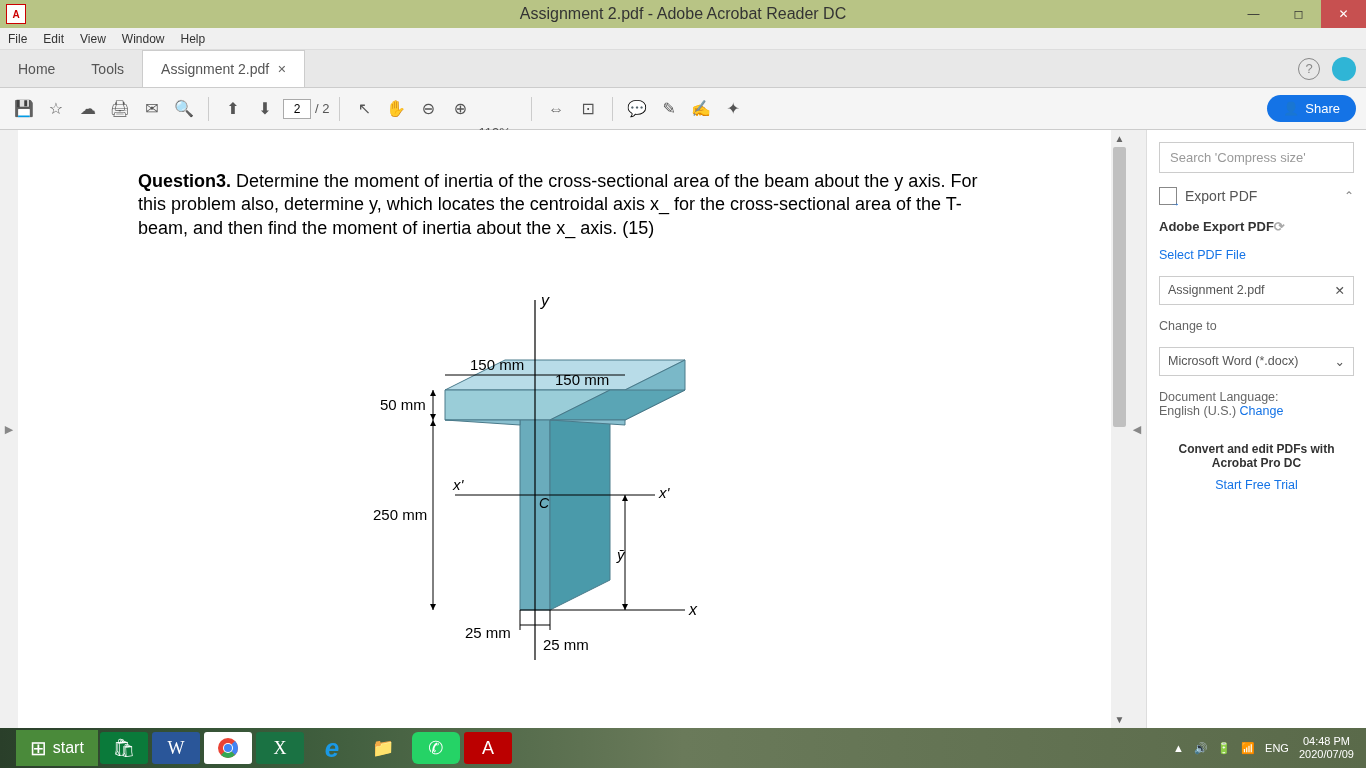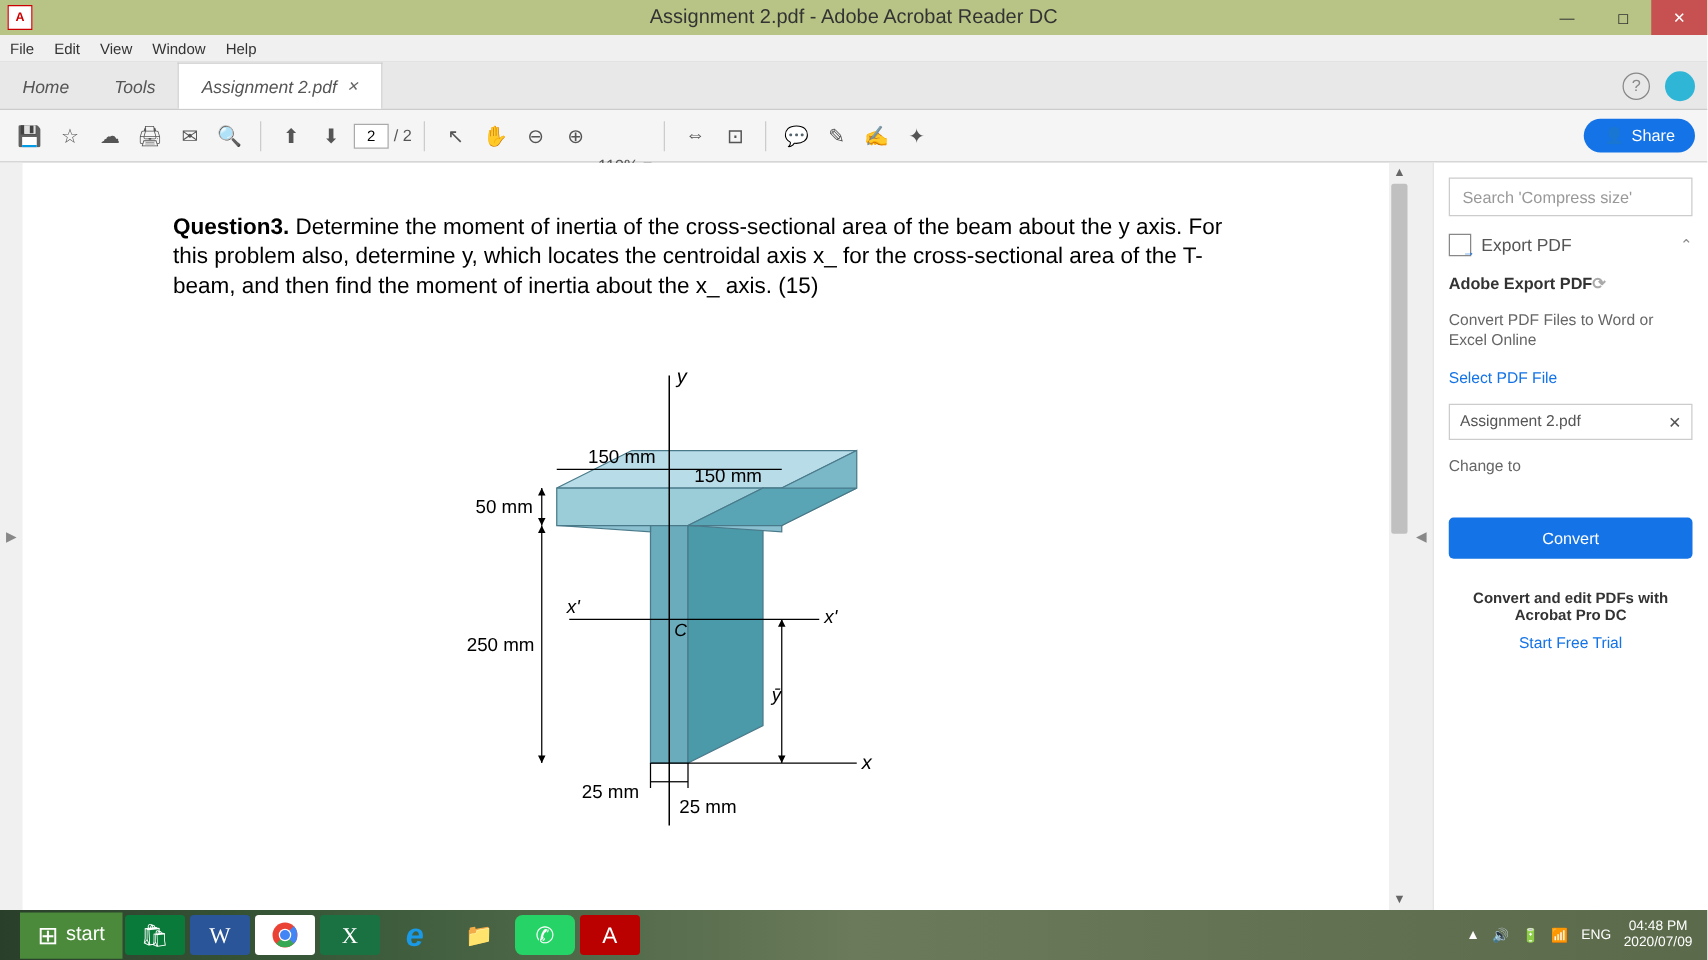--- a/index.html
+++ b/index.html
@@ -13,21 +13,21 @@
 .titlebar .win-btn { width: 45px; height: 100%; display: flex; align-items: center; justify-content: center; font-size: 12px; cursor: pointer; }
 .titlebar .win-btn.close { background: #c75050; color: #fff; }
 .titlebar .win-btn.min, .titlebar .win-btn.max { color: #333; }
 
 
 .menubar { height: 22px; background: #f0f0f0; display: flex; align-items: center; font-size: 12px; color: #333; border-bottom: 1px solid #ddd; padding-left: 0; }
 .menubar .menu-item { padding: 0 8px; cursor: pointer; }
 
 
 .tabbar { height: 38px; background: #e8e8e8; display: flex; align-items: flex-end; border-bottom: 1px solid #ccc; position: relative; }
-.tabbar .tab { padding: 10px 18px; font-size: 14px; color: #555; cursor: pointer; font-style: italic; }
+.tabbar .tab { padding: 10px 18px; font-size: 14px; color: #555; cursor: pointer; }
 .tabbar .tab.doc { background: #fff; border-top: 1px solid #ccc; border-left: 1px solid #ccc; border-right: 1px solid #ccc; display: flex; align-items: center; gap: 8px; }
 .tabbar .tab.doc .close-x { font-size: 11px; color: #666; cursor: pointer; }
 .tabbar .right-icons { position: absolute; right: 10px; top: 50%; transform: translateY(-50%); display: flex; gap: 12px; align-items: center; }
 .help-icon { width: 22px; height: 22px; border: 1.5px solid #888; border-radius: 50%; display: flex; align-items: center; justify-content: center; font-size: 13px; color: #888; cursor: pointer; }
 .user-icon { width: 24px; height: 24px; background: #2fb5d6; border-radius: 50%; cursor: pointer; }
 
 
 .toolbar { height: 42px; background: #f5f5f5; border-bottom: 1px solid #ccc; display: flex; align-items: center; padding: 0 10px; gap: 4px; }
 .tb-icon { width: 28px; height: 28px; display: flex; align-items: center; justify-content: center; color: #555; cursor: pointer; font-size: 16px; }
 .tb-sep { width: 1px; height: 24px; background: #ccc; margin: 0 6px; }
@@ -238,28 +238,35 @@
     <div class="search-box">Search 'Compress size'</div>
     <div class="export-header">
       <div class="exp-icon"></div>
       <span>Export PDF</span>
       <span class="chev">⌃</span>
     </div>
     <div class="adobe-export">
       <span>Adobe Export PDF</span>
       <span style="color:#aaa">⟳</span>
     </div>
-    <div class="export-desc">Convert PDF Files to Word or Excel Online</div>
     <div class="select-label">Select PDF File</div>
     <div class="file-selected">
       <span>Assignment 2.pdf</span>
       <span class="x">✕</span>
     </div>
     <div class="convert-label">Change to</div>
-    <div class="convert-btn">Convert</div>
+    <div class="format-select">
+      <span>Microsoft Word (*.docx)</span>
+      <span>⌄</span>
+    </div>
+    <div class="doc-lang">
+      <span>Document Language:</span><br>
+      <span>English (U.S.)</span>
+      <span class="change">Change</span>
+    </div>
     <div class="trial-section">
       <div class="trial-head">Convert and edit PDFs with Acrobat Pro DC</div>
       <div class="trial-link">Start Free Trial</div>
     </div>
   </div>
 </div>
 
 <div class="taskbar">
   <div class="start-btn">
       <span>start</span>

